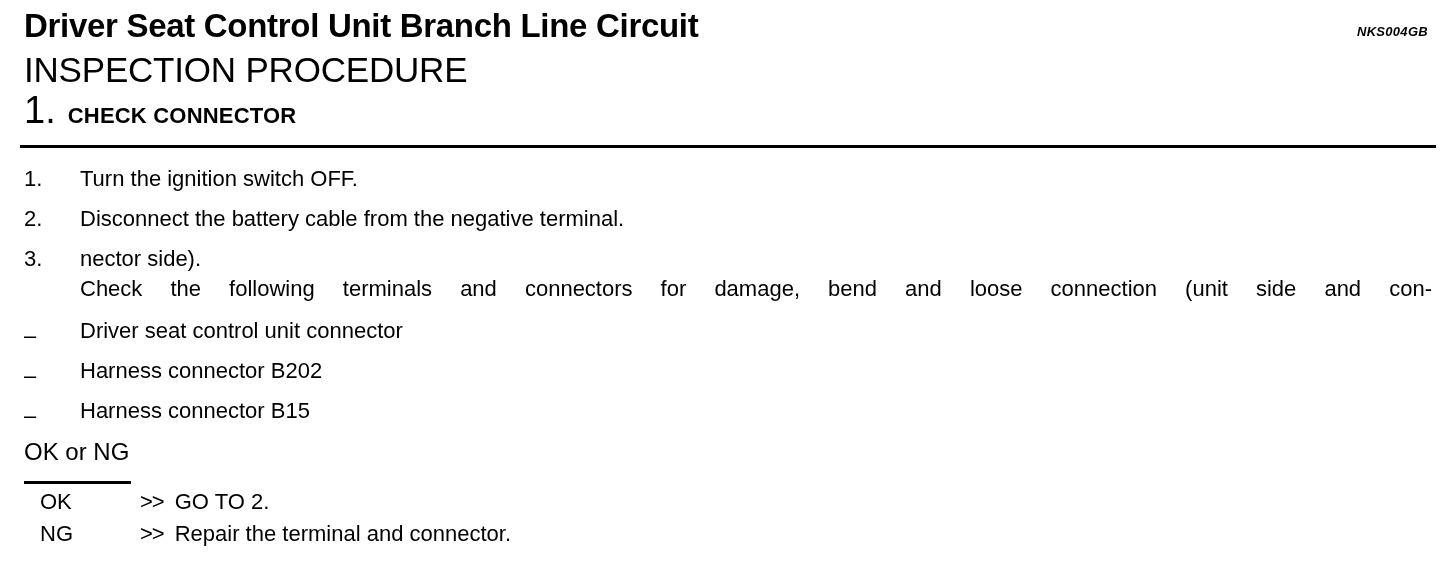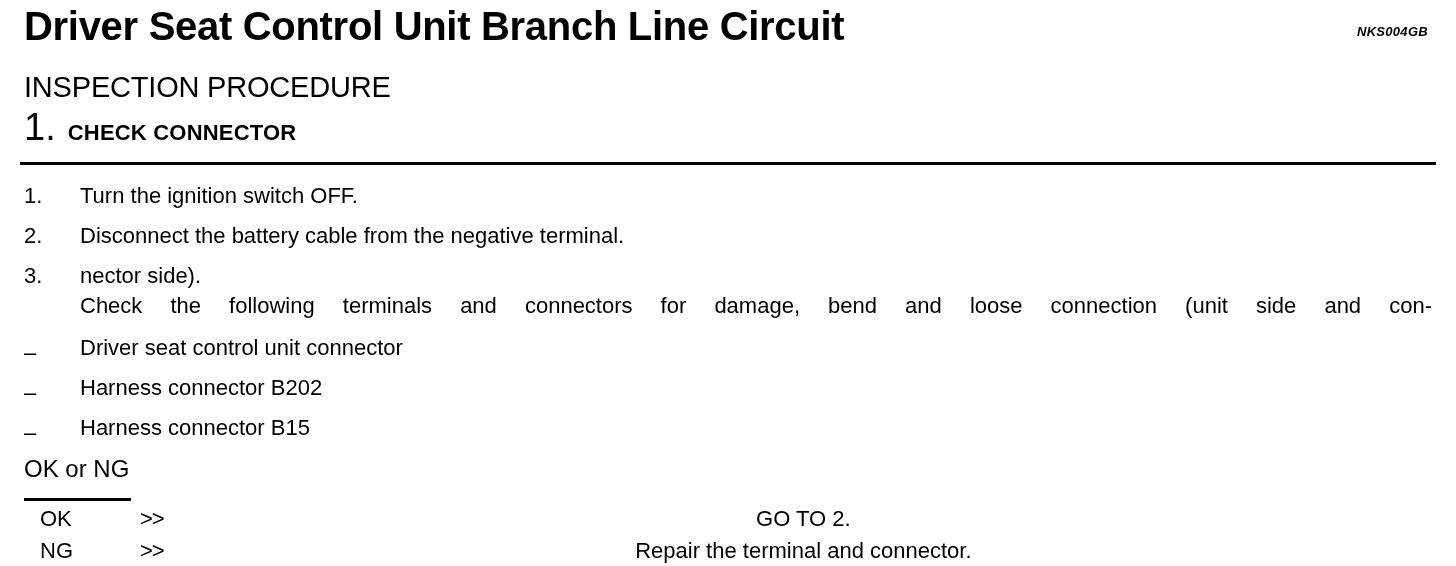--- a/index.html
+++ b/index.html
@@ -19,37 +19,37 @@
     width: 1456px;
     height: 566px;
     padding: 6px 24px 0 24px;
     overflow: hidden;
     background: #ffffff;
   }
 
   
   .title {
     margin: 0;
-    font-size: 40px;
+    font-size: 33px;
     font-weight: bold;
     line-height: 40px;
     letter-spacing: -0.3px;
   }
   .doc-code {
     position: absolute;
     top: 24px;
     right: 28px;
     font-size: 13px;
     font-style: italic;
     font-weight: bold;
     letter-spacing: 0.3px;
   }
   .section-heading {
-    margin-top: 26px;
-    font-size: 29px;
+    margin-top: 9px;
+    font-size: 35px;
     font-weight: normal;
     line-height: 30px;
     letter-spacing: -0.2px;
   }
   .step-heading {
     margin-top: 3px;
     height: 44px;
     display: flex;
     align-items: baseline;
   }
@@ -111,21 +111,21 @@
     font-size: 22px;
     line-height: 32px;
     padding-left: 16px;
   }
   .result-label { flex: 0 0 100px; }
   .result-arrows {
     letter-spacing: -1px;
     margin-right: 11px;
     white-space: nowrap;
   }
-  .result-text { flex: 1; text-align: center; }
+  .result-text { flex: 1; }
 </style>
 </head>
 <body>
 
 <div class="page">
 
   <h1 class="title">Driver Seat Control Unit Branch Line Circuit</h1>
   <div class="doc-code">NKS004GB</div>
 
   <div class="section-heading">INSPECTION PROCEDURE</div>

